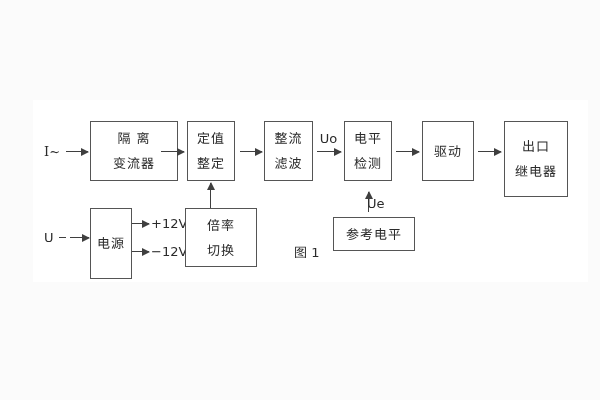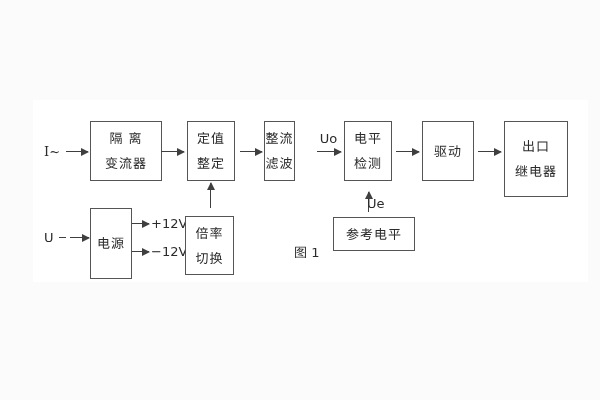--- a/index.html
+++ b/index.html
@@ -35,36 +35,36 @@
 </style>
 </head>
 <body>
 
 <div class="screen">
   <div class="panel"></div>
 
   <span class="lbl serif" style="left:44px;top:144px;">I~</span>
   <div class="harrow" style="left:66px;top:151px;width:22px;"></div>
 
-  <div class="box" style="left:90px;top:121px;width:72px;height:60px;">
+  <div class="box" style="left:90px;top:121px;width:88px;height:60px;">
     <span>隔 离</span>
     <span>变流器</span>
   </div>
 
   <span class="lbl ctr" style="left:171px;top:128px;width:50px;text-align:center;">Ui</span>
   <div class="harrow" style="left:161px;top:151px;width:23px;"></div>
 
   <div class="box" style="left:187px;top:121px;width:48px;height:60px;">
     <span>定值</span>
     <span>整定</span>
   </div>
 
   <div class="harrow" style="left:240px;top:151px;width:22px;"></div>
 
-  <div class="box" style="left:264px;top:121px;width:31px;height:60px;">
+  <div class="box" style="left:264px;top:121px;width:49px;height:60px;">
     <span>整流</span>
     <span>滤波</span>
   </div>
 
   <span class="lbl ctr" style="left:315px;top:131px;width:27px;">Uo</span>
   <div class="harrow" style="left:317px;top:151px;width:24px;"></div>
 
   <div class="box" style="left:344px;top:121px;width:48px;height:60px;">
     <span>电平</span>
     <span>检测</span>
@@ -89,21 +89,21 @@
 
   <div class="box" style="left:90px;top:208px;width:42px;height:71px;">
     <span>电源</span>
   </div>
 
   <div class="harrow" style="left:132px;top:223px;width:17px;"></div>
   <span class="lbl" style="left:151px;top:216px;">+12V</span>
   <div class="harrow" style="left:132px;top:251px;width:17px;"></div>
   <span class="lbl" style="left:151px;top:244px;">−12V</span>
 
-  <div class="box" style="left:185px;top:216px;width:49px;height:59px;">
+  <div class="box" style="left:185px;top:208px;width:72px;height:59px;">
     <span>倍率</span>
     <span>切换</span>
   </div>
   <div class="varrow" style="left:210px;top:183px;height:25px;"></div>
 
   <div class="box" style="left:333px;top:217px;width:82px;height:34px;align-items:center;">
     <span>参考电平</span>
   </div>
   <div class="varrow" style="left:368px;top:192px;height:20px;"></div>
   <span class="lbl" style="left:367px;top:196px;">Ue</span>

